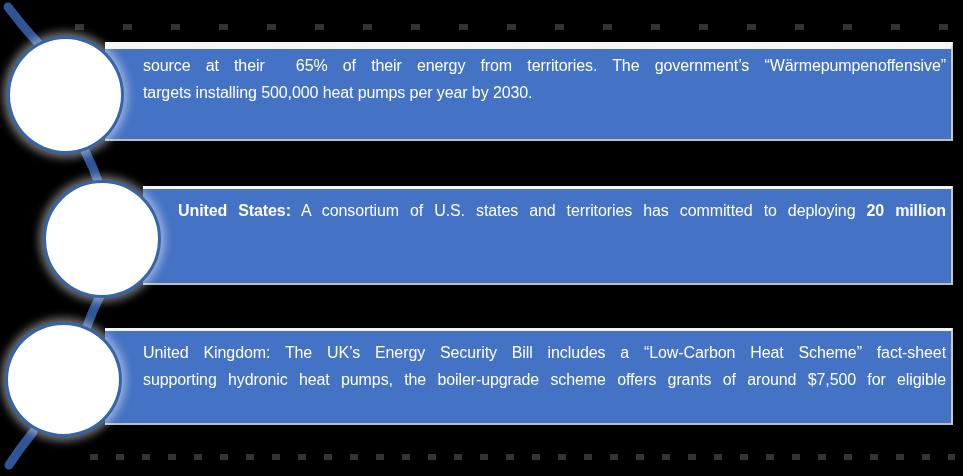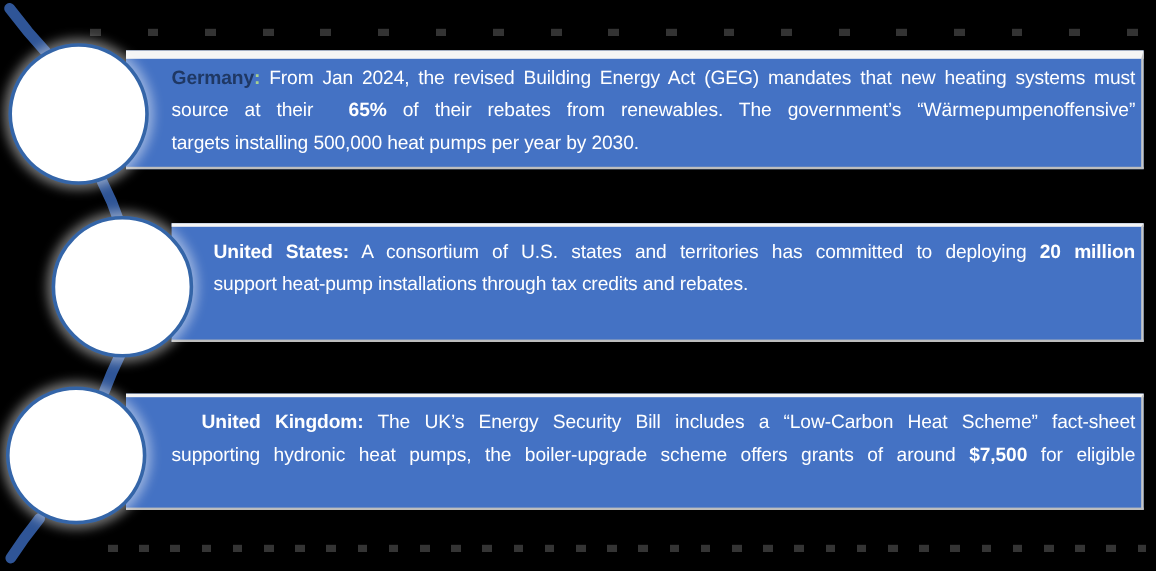--- a/index.html
+++ b/index.html
@@ -50,26 +50,24 @@
       <polyline points="100,296 93,311 87,326"></polyline>
       <polyline points="33,432 20,449 9,465"></polyline>
     </g>
   </svg>
 
   <div class="circle circle-1"></div>
   <div class="circle circle-2"></div>
   <div class="circle circle-3"></div>
 
   <div class="bar bar-1">
-      <div class="tline just"><span style="font-weight: bold; color: rgb(31, 56, 100);">Germany</span><span style="font-weight: bold; color: rgb(169, 209, 142);">:</span><span> From Jan 2024, the revised Building Energy Act (GEG) mandates that new heating systems must</span></div>
-      <div class="tline just"><span>source at their </span><span style="font-weight: bold; margin-left: 16px;">65%</span><span> of their rebates from renewables. The government’s “Wärmepumpenoffensive”</span></div>
+      <div class="tline just"><span>source at their </span><span style="font-weight: normal; margin-left: 16px;">65%</span><span> of their energy from territories. The government’s “Wärmepumpenoffensive”</span></div>
       <div class="tline"><span>targets installing </span><span style="font-weight: normal;">500,000</span><span> heat pumps per year by 2030.</span></div>
     </div>
   <div class="bar bar-2">
       <div class="tline just"><span style="font-weight: bold;">United States:</span><span> A consortium of U.S. states and territories has committed to deploying </span><span style="font-weight: bold;">20 million</span></div>
-      <div class="tline"><span>support heat-pump installations through tax credits and rebates.</span></div>
     </div>
   <div class="bar bar-3">
-      <div class="tline just"><span style="font-weight: bold; margin-left: 25px;">United Kingdom:</span><span> The UK’s Energy Security Bill includes a “Low-Carbon Heat Scheme” fact-sheet</span></div>
-      <div class="tline just"><span>supporting hydronic heat pumps, the boiler-upgrade scheme offers grants of around </span><span style="font-weight: bold;">$7,500</span><span> for eligible</span></div>
+      <div class="tline just"><span style="font-weight: normal;">United Kingdom:</span><span> The UK’s Energy Security Bill includes a “Low-Carbon Heat Scheme” fact-sheet</span></div>
+      <div class="tline just"><span>supporting hydronic heat pumps, the boiler-upgrade scheme offers grants of around </span><span style="font-weight: normal;">$7,500</span><span> for eligible</span></div>
     </div>
 
 </div>
 
 </body></html>

